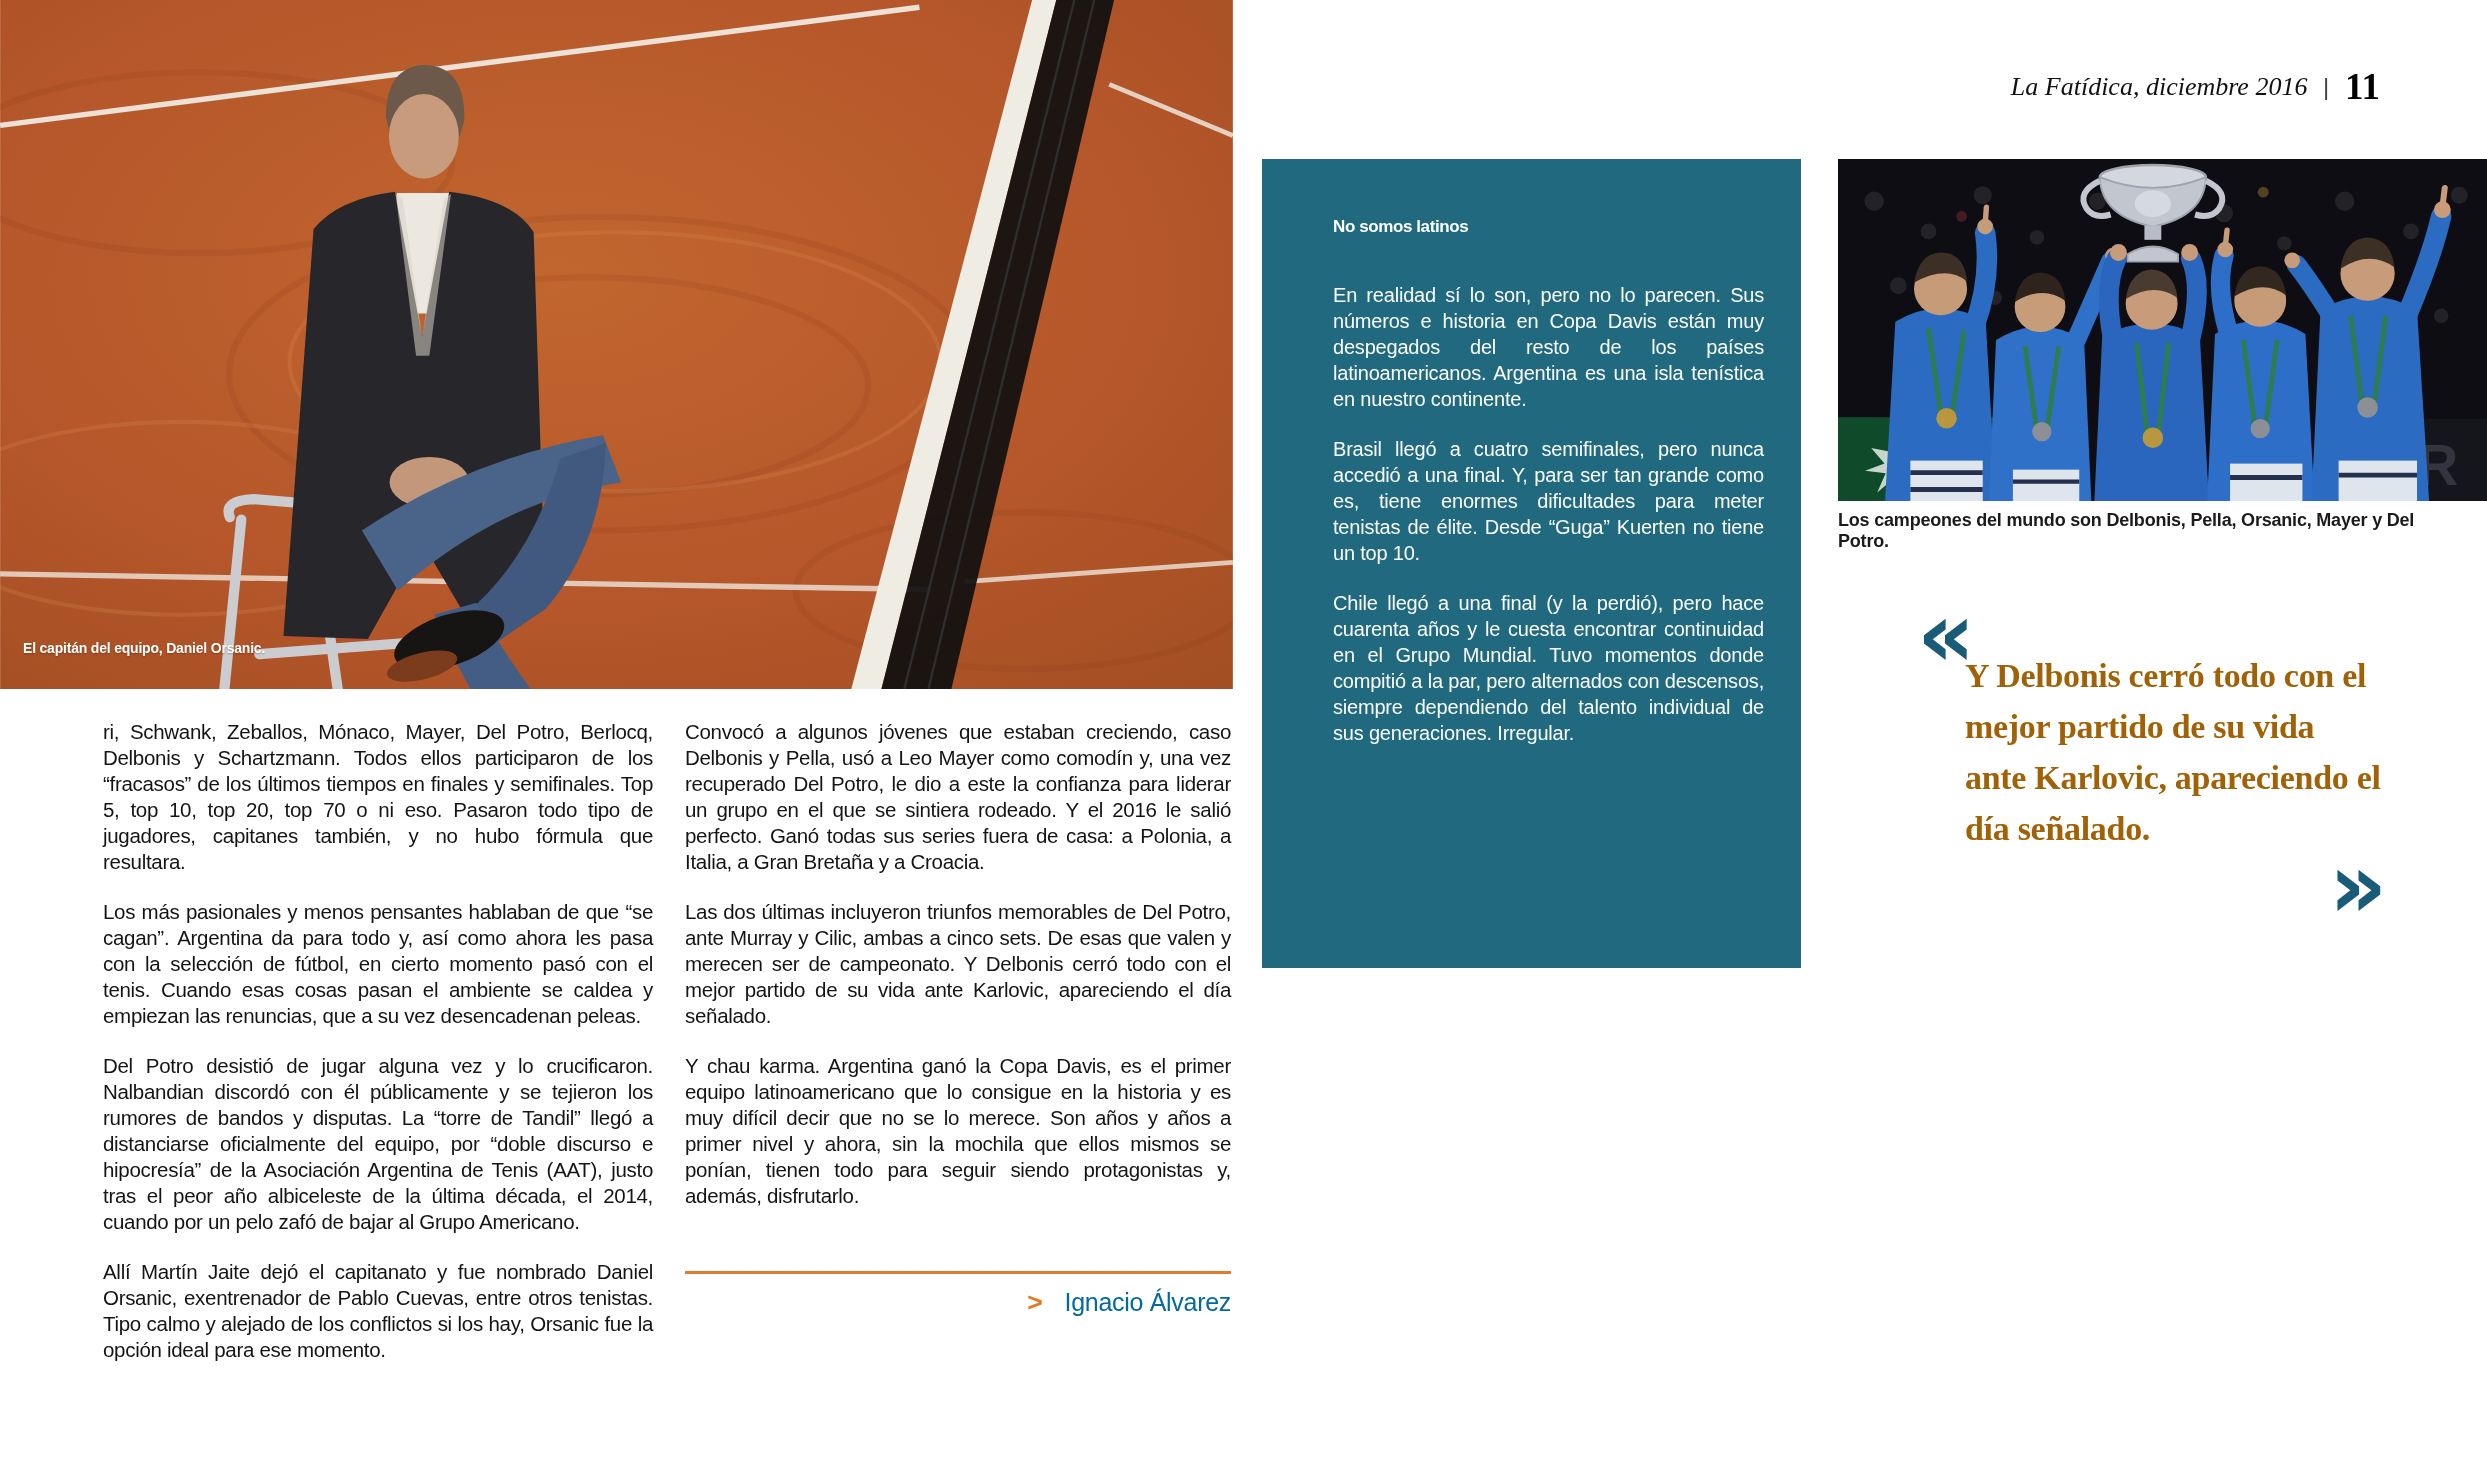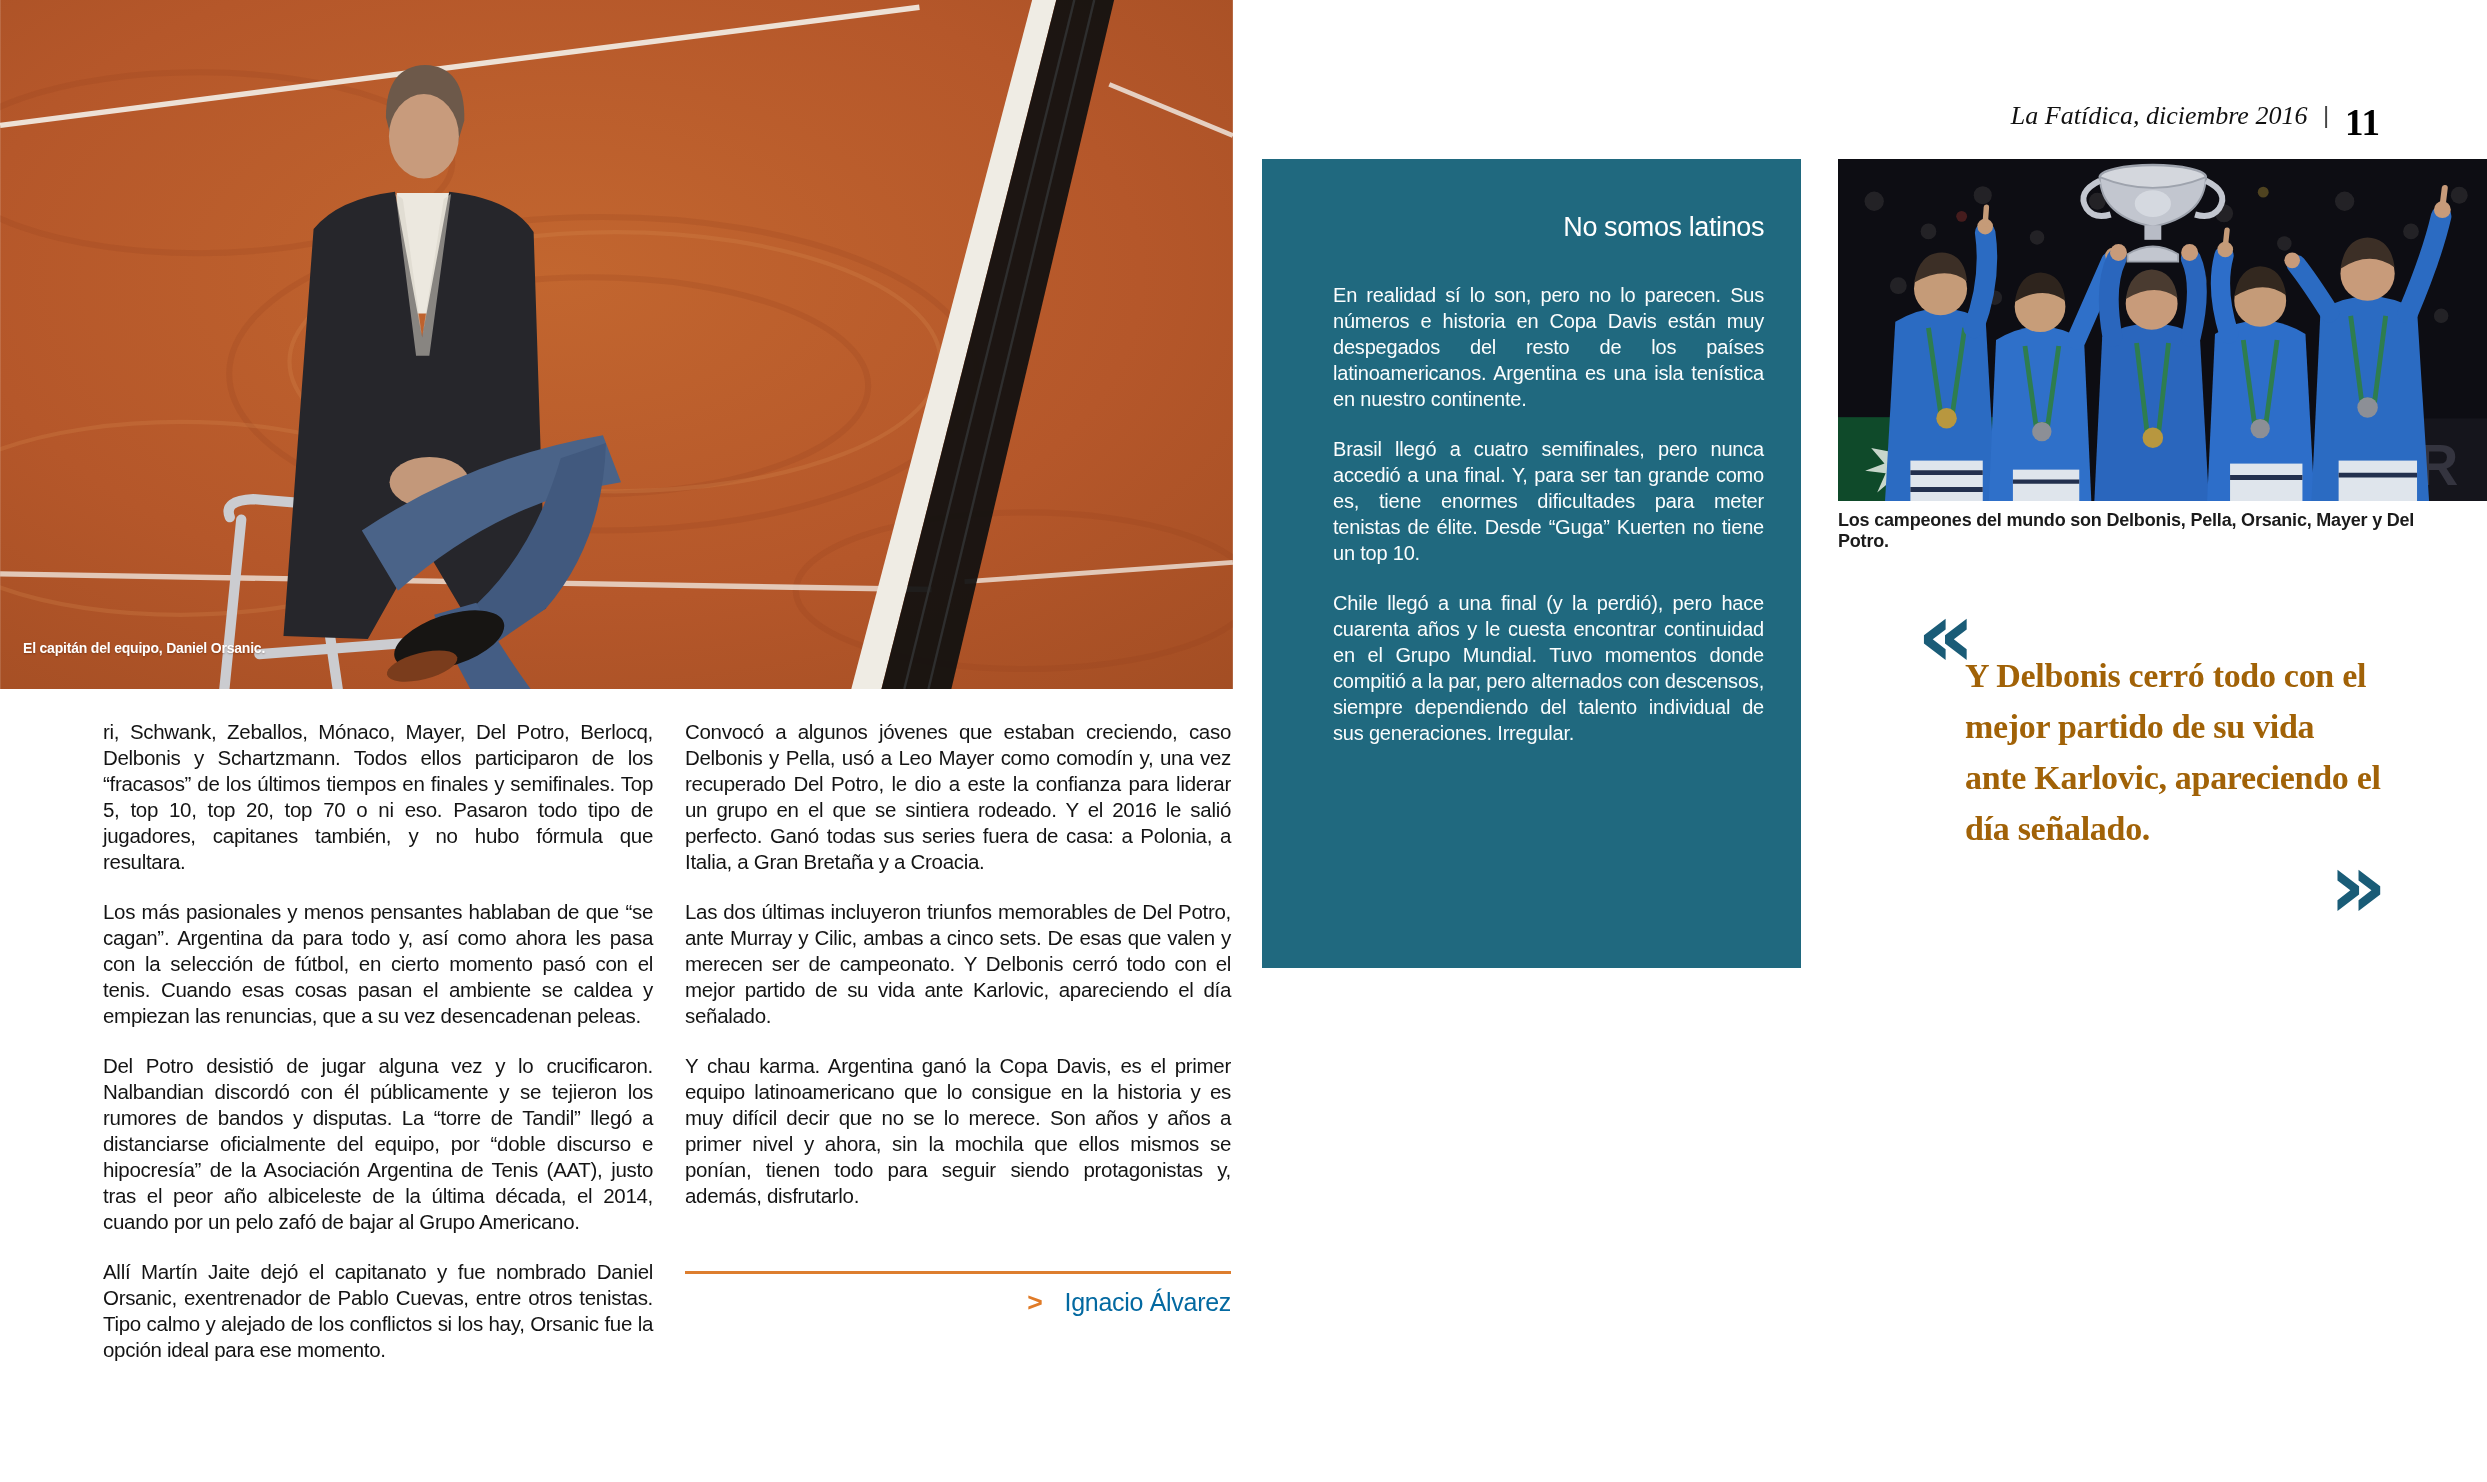--- a/index.html
+++ b/index.html
@@ -1,21 +1,21 @@
 <!DOCTYPE html>
 <html lang="es" style="font-size:9.6px"><head>
 <meta charset="utf-8">
 <style>
   html,body{margin:0;padding:0;background:#ffffff;}
   body{width:2487px;height:1482px;position:relative;overflow:hidden;
        font-family:"Liberation Sans",sans-serif;color:#161616;}
   .abs{position:absolute;}
 
   
-  .page-header{top:65px;right:107px;display:flex;align-items:flex-start;gap:15.7px;margin-top:36px;}
+  .page-header{top:65px;right:107px;display:flex;align-items:center;gap:15.7px;}
   .issue-line{font-family:"Liberation Serif",serif;font-style:italic;font-size:26px;color:#111;}
   .header-sep{font-size:24px;color:#444;font-weight:300;}
   .page-number{font-family:"Liberation Serif",serif;font-weight:bold;font-size:37px;color:#000;}
 
   
   .photo-left{left:0;top:0;width:1233px;height:689px;overflow:hidden;}
   .photo-left svg{display:block;}
   .caption-left{left:23px;top:640px;color:#ffffff;font-size:14px;font-weight:600;
                 letter-spacing:-0.2px;text-shadow:0 0.6px 1.8px rgba(60,20,0,.35);}
 
@@ -27,22 +27,22 @@
   .col2{left:685px;width:546px;}
   .sig-rule{height:3px;background:#dd7e2f;border:none;margin:62px 0 0 0;}
   .signature{margin-top:14.5px;text-align:right;display:flex;justify-content:flex-end;
              align-items:baseline;gap:23px;}
   .sig-arrow{color:#e07b28;font-weight:bold;font-size:26.5px;letter-spacing:-1.2px;}
   .sig-author{font-size:25px;letter-spacing:-0.3px;color:#0369a1;}
 
   
   .sidebar{left:1262px;top:159px;width:539px;height:809px;background:#20697f;
            box-sizing:border-box;padding:53px 37px 24px 71px;color:#fff;}
-  .sidebar h2{margin:0 0 40px 0;font-size:27px;line-height:30px;font-weight:normal;
-              letter-spacing:-0.4px;text-align:right;}
+  .sidebar h2{margin:0 0 40px 0;font-size:17px;line-height:30px;font-weight:bold;
+              letter-spacing:-0.4px;}
   .sidebar p{margin:0 0 24px 0;font-size:20px;line-height:26px;letter-spacing:-0.2px;
              text-align:justify;color:#fbfdfd;}
 
   
   .photo-right{left:1838px;top:159px;width:649px;height:342px;overflow:hidden;}
   .caption-right{left:1838px;top:510px;width:627px;font-size:18px;font-weight:600;
                  letter-spacing:-0.2px;color:#1b1b1b;}
 
   
   .quote-mark{font-family:"DejaVu Sans",sans-serif;font-weight:bold;color:#1a5c77;

